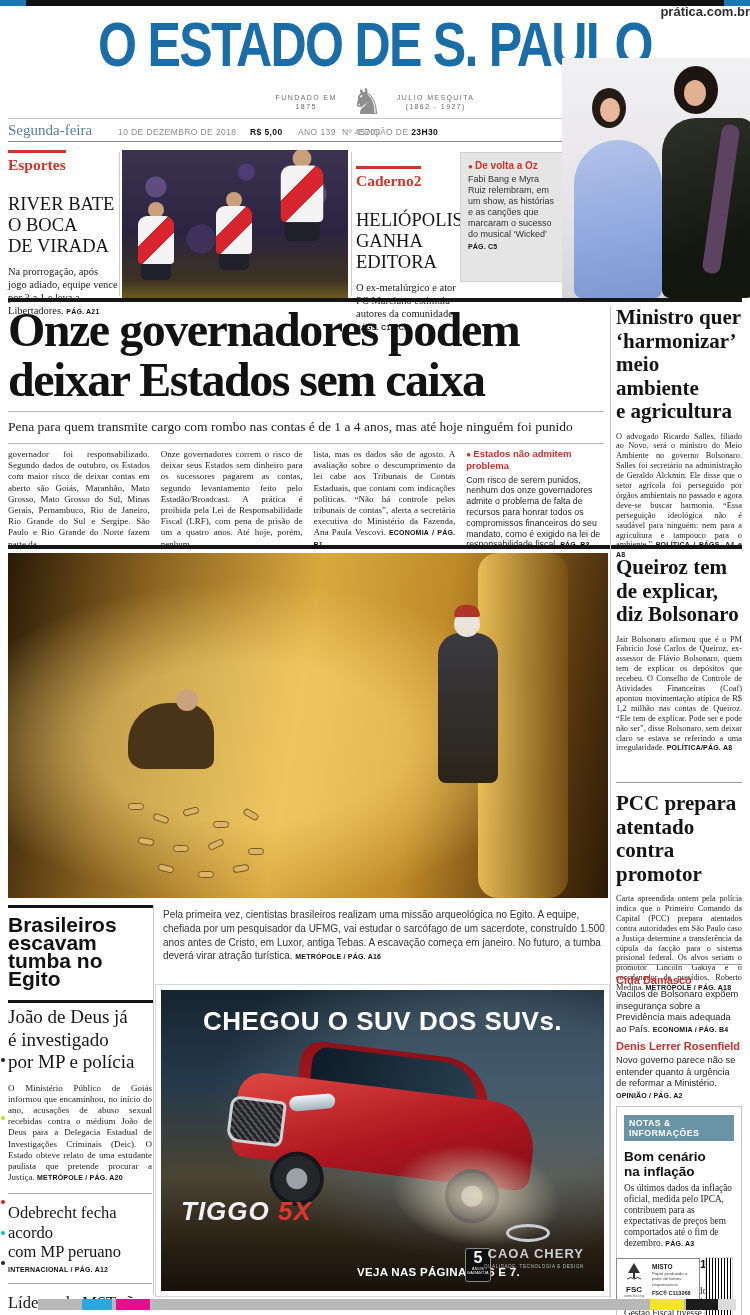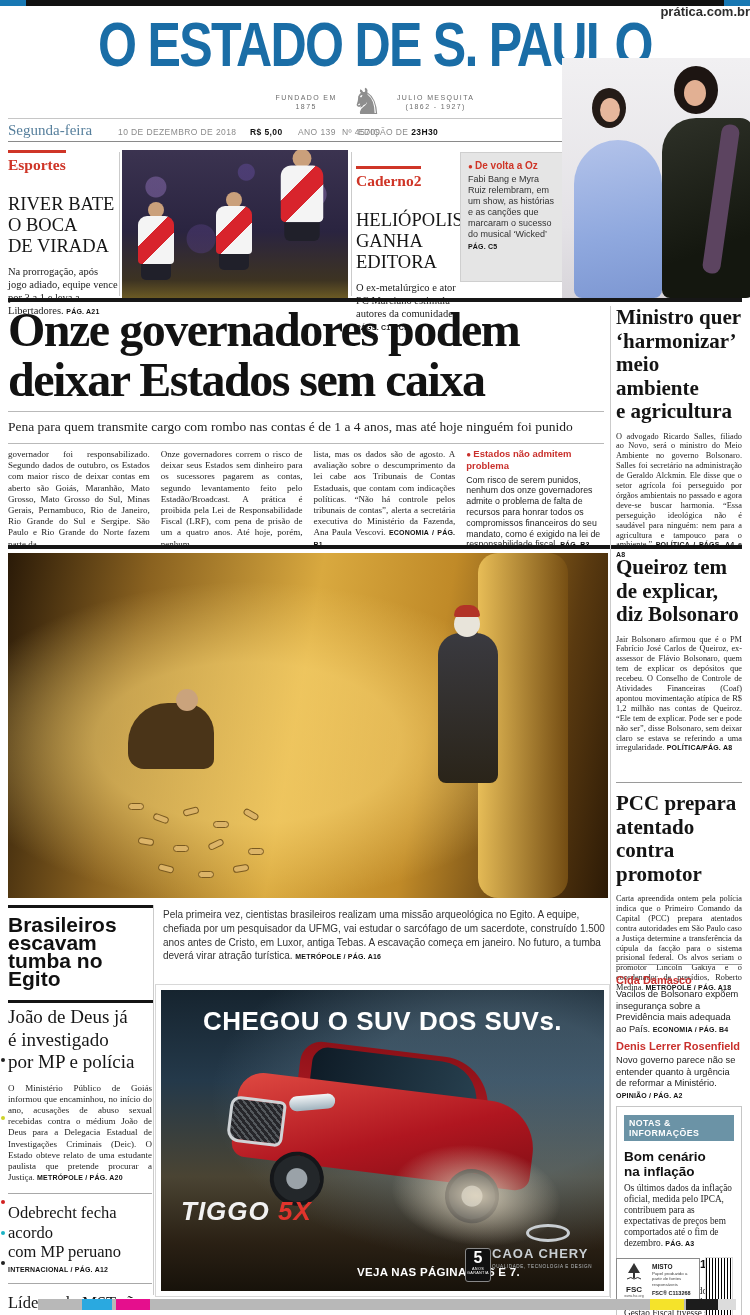--- a/index.html
+++ b/index.html
@@ -127,21 +127,21 @@
   #tiggo .tg-var{color:#e0342c}
   #redbox{position:absolute;left:20px;top:240px;width:160px;height:58px;background:#d51f26;color:#fff;text-align:center;padding-top:4px;font-family:"Liberation Sans",sans-serif}
   .rb1{font-weight:bold;font-size:10.5px}
   .rb2{font-size:6.5px;letter-spacing:2.4px;margin-top:1px}
   .rb3{font-weight:bold;font-size:7.8px;margin-top:4px}
   .rb4{font-size:5.2px;line-height:6px;letter-spacing:.4px;margin-top:2px}
   #ad-cta{position:absolute;left:196px;top:276px;font-family:"Liberation Sans",sans-serif;font-weight:bold;font-size:11.5px;color:#fff;letter-spacing:.3px}
   #badge5{position:absolute;left:304px;top:258px;width:26px;height:34px;background:#101010;border:1px solid #888;border-radius:3px;color:#fff;text-align:center;font-family:"Liberation Sans",sans-serif}
   #badge5 .b5{font-weight:bold;font-size:16px;line-height:18px}
   #badge5 .b5l{font-size:3.8px;letter-spacing:.3px}
-  #brand{position:absolute;right:0;top:234px;width:112px;text-align:left}
+  #brand{position:absolute;right:20px;top:234px;width:112px;text-align:right}
   #emblem{width:44px;height:18px;border:3px solid #c9ced2;border-radius:50%;margin:0 auto 4px}
   #brand .bname{font-family:"Liberation Sans",sans-serif;font-weight:bold;font-size:13px;color:#c9ced2;letter-spacing:1px}
   #brand .btag{font-family:"Liberation Sans",sans-serif;font-size:4.6px;color:#b9bec2;letter-spacing:.6px;margin-top:3px}
   
   .dot{position:absolute;left:1px;width:4px;height:4px;border-radius:50%}
   #bottombar{position:absolute;left:38px;top:1299px;width:698px;height:11px;background:#b8b8b8}
   .seg{position:absolute;top:0;height:11px}
 </style>
 </head>
 <body>

